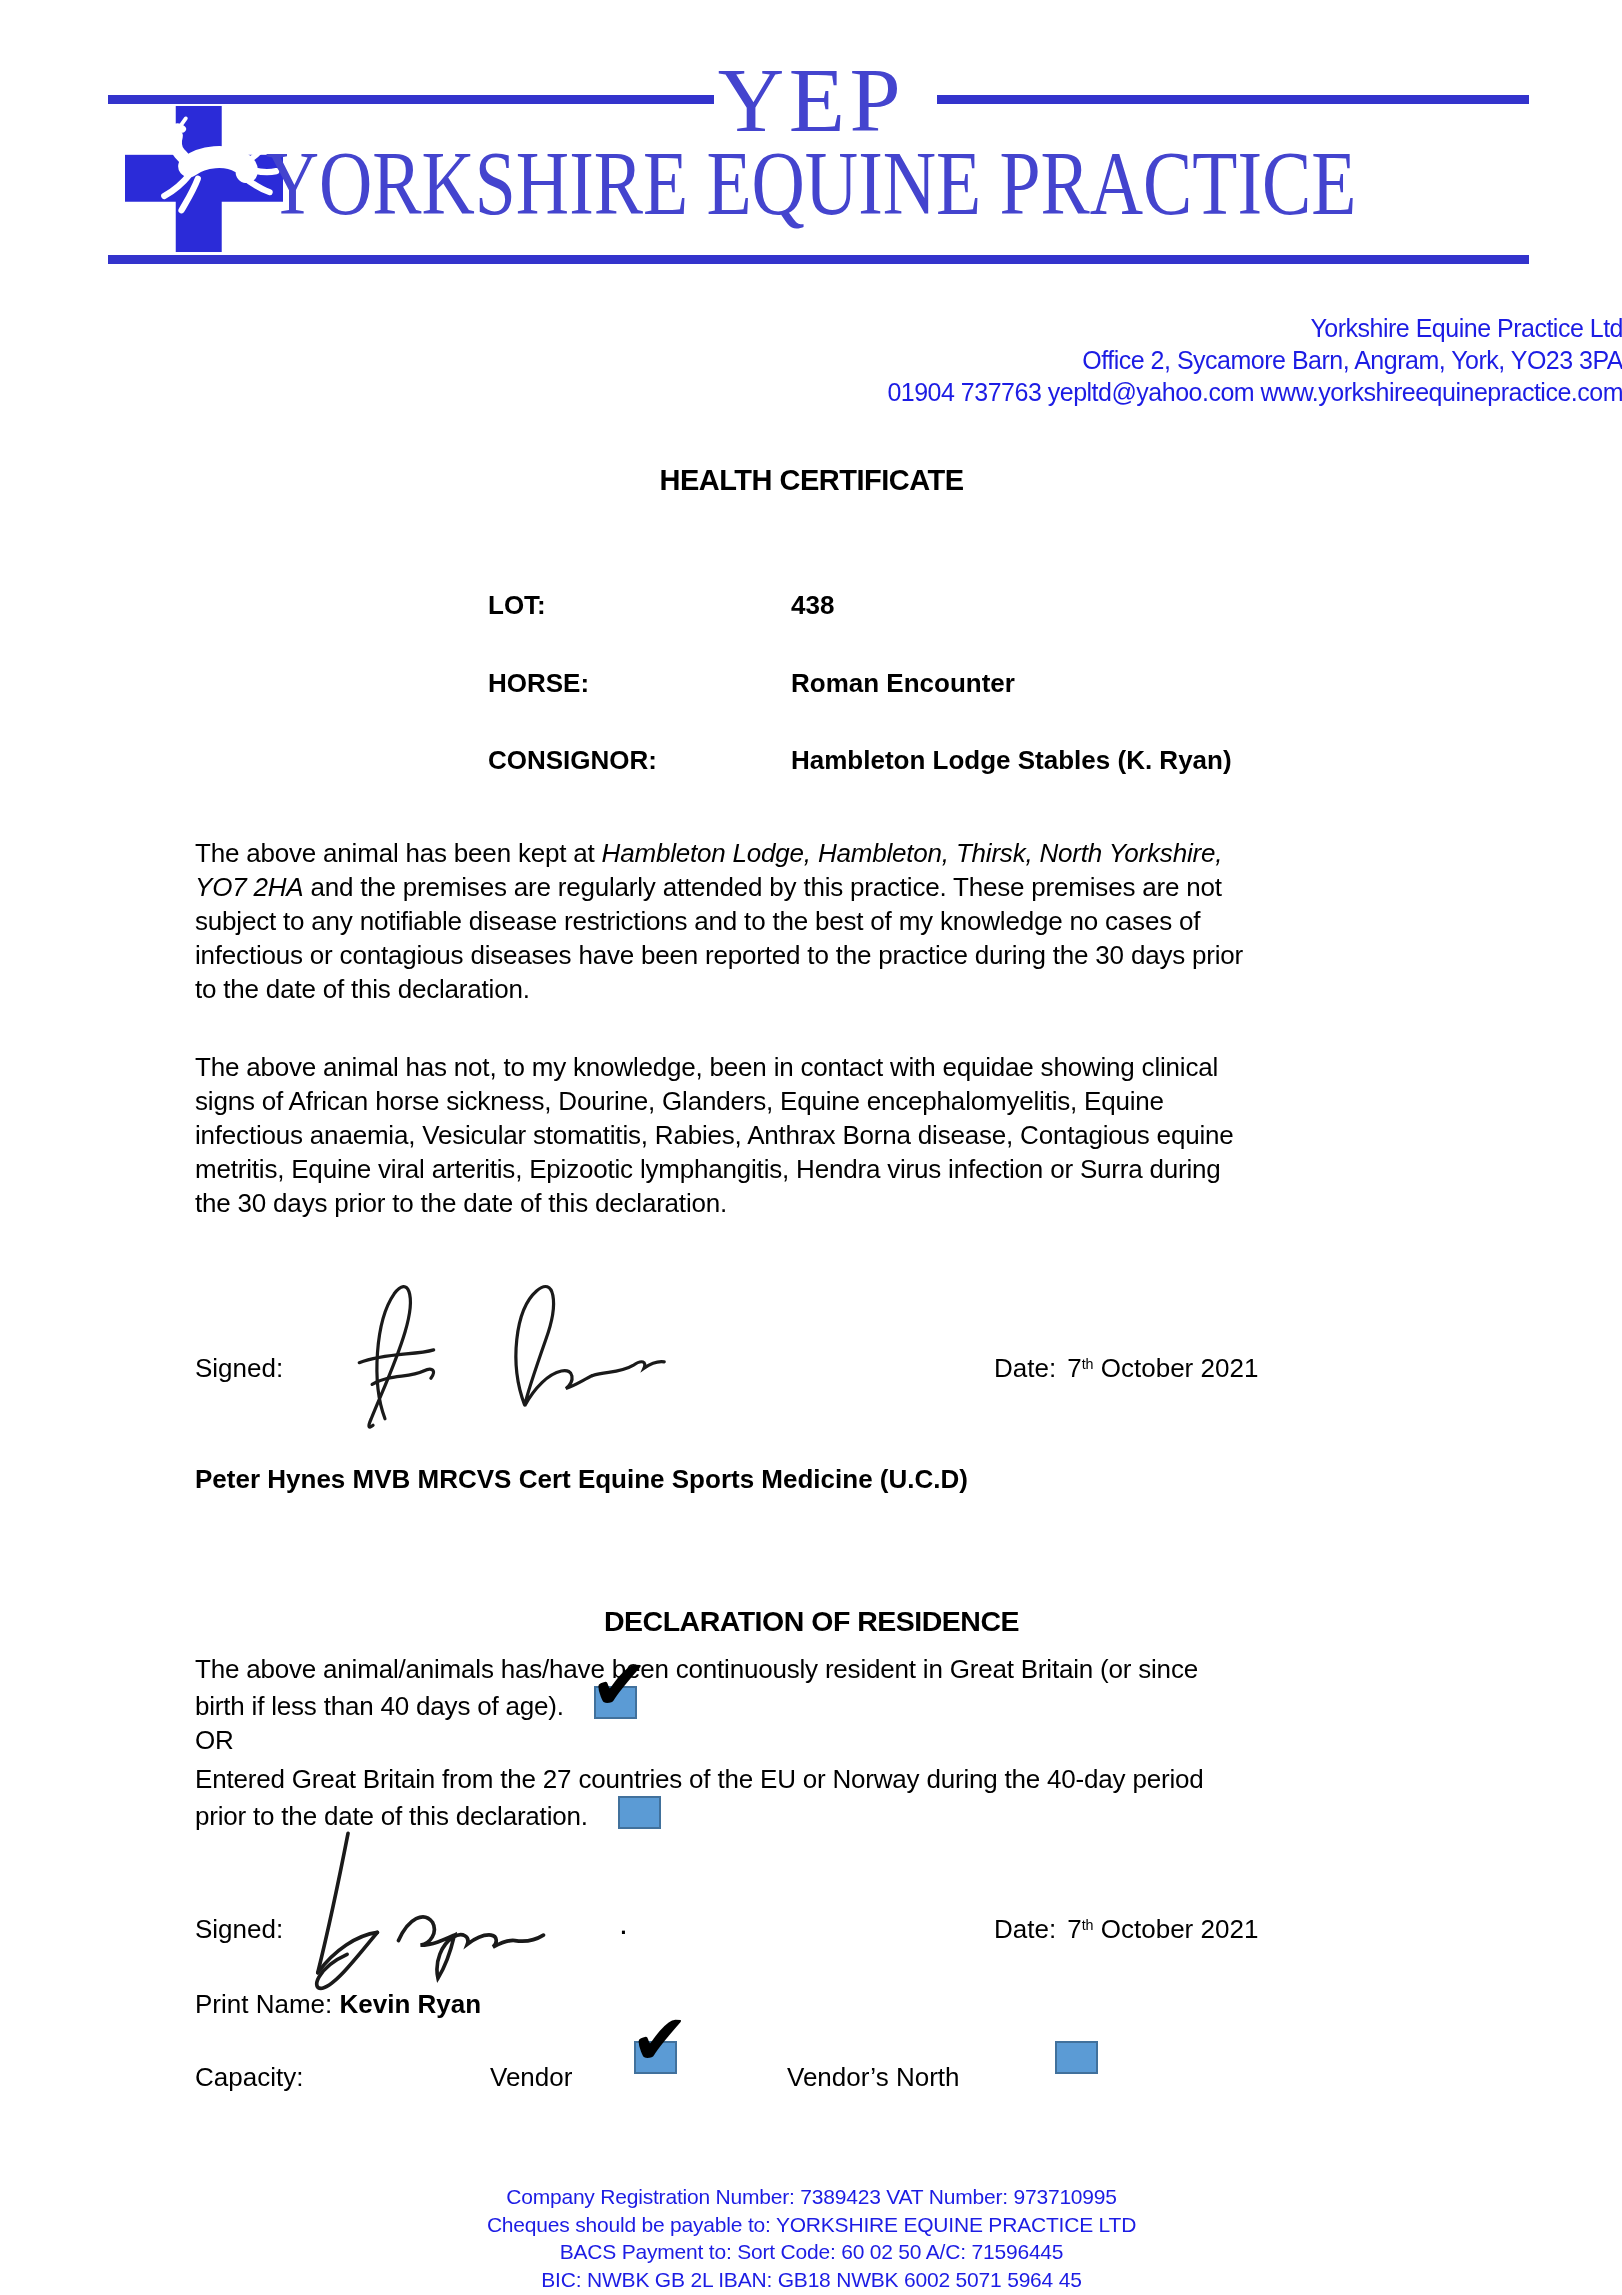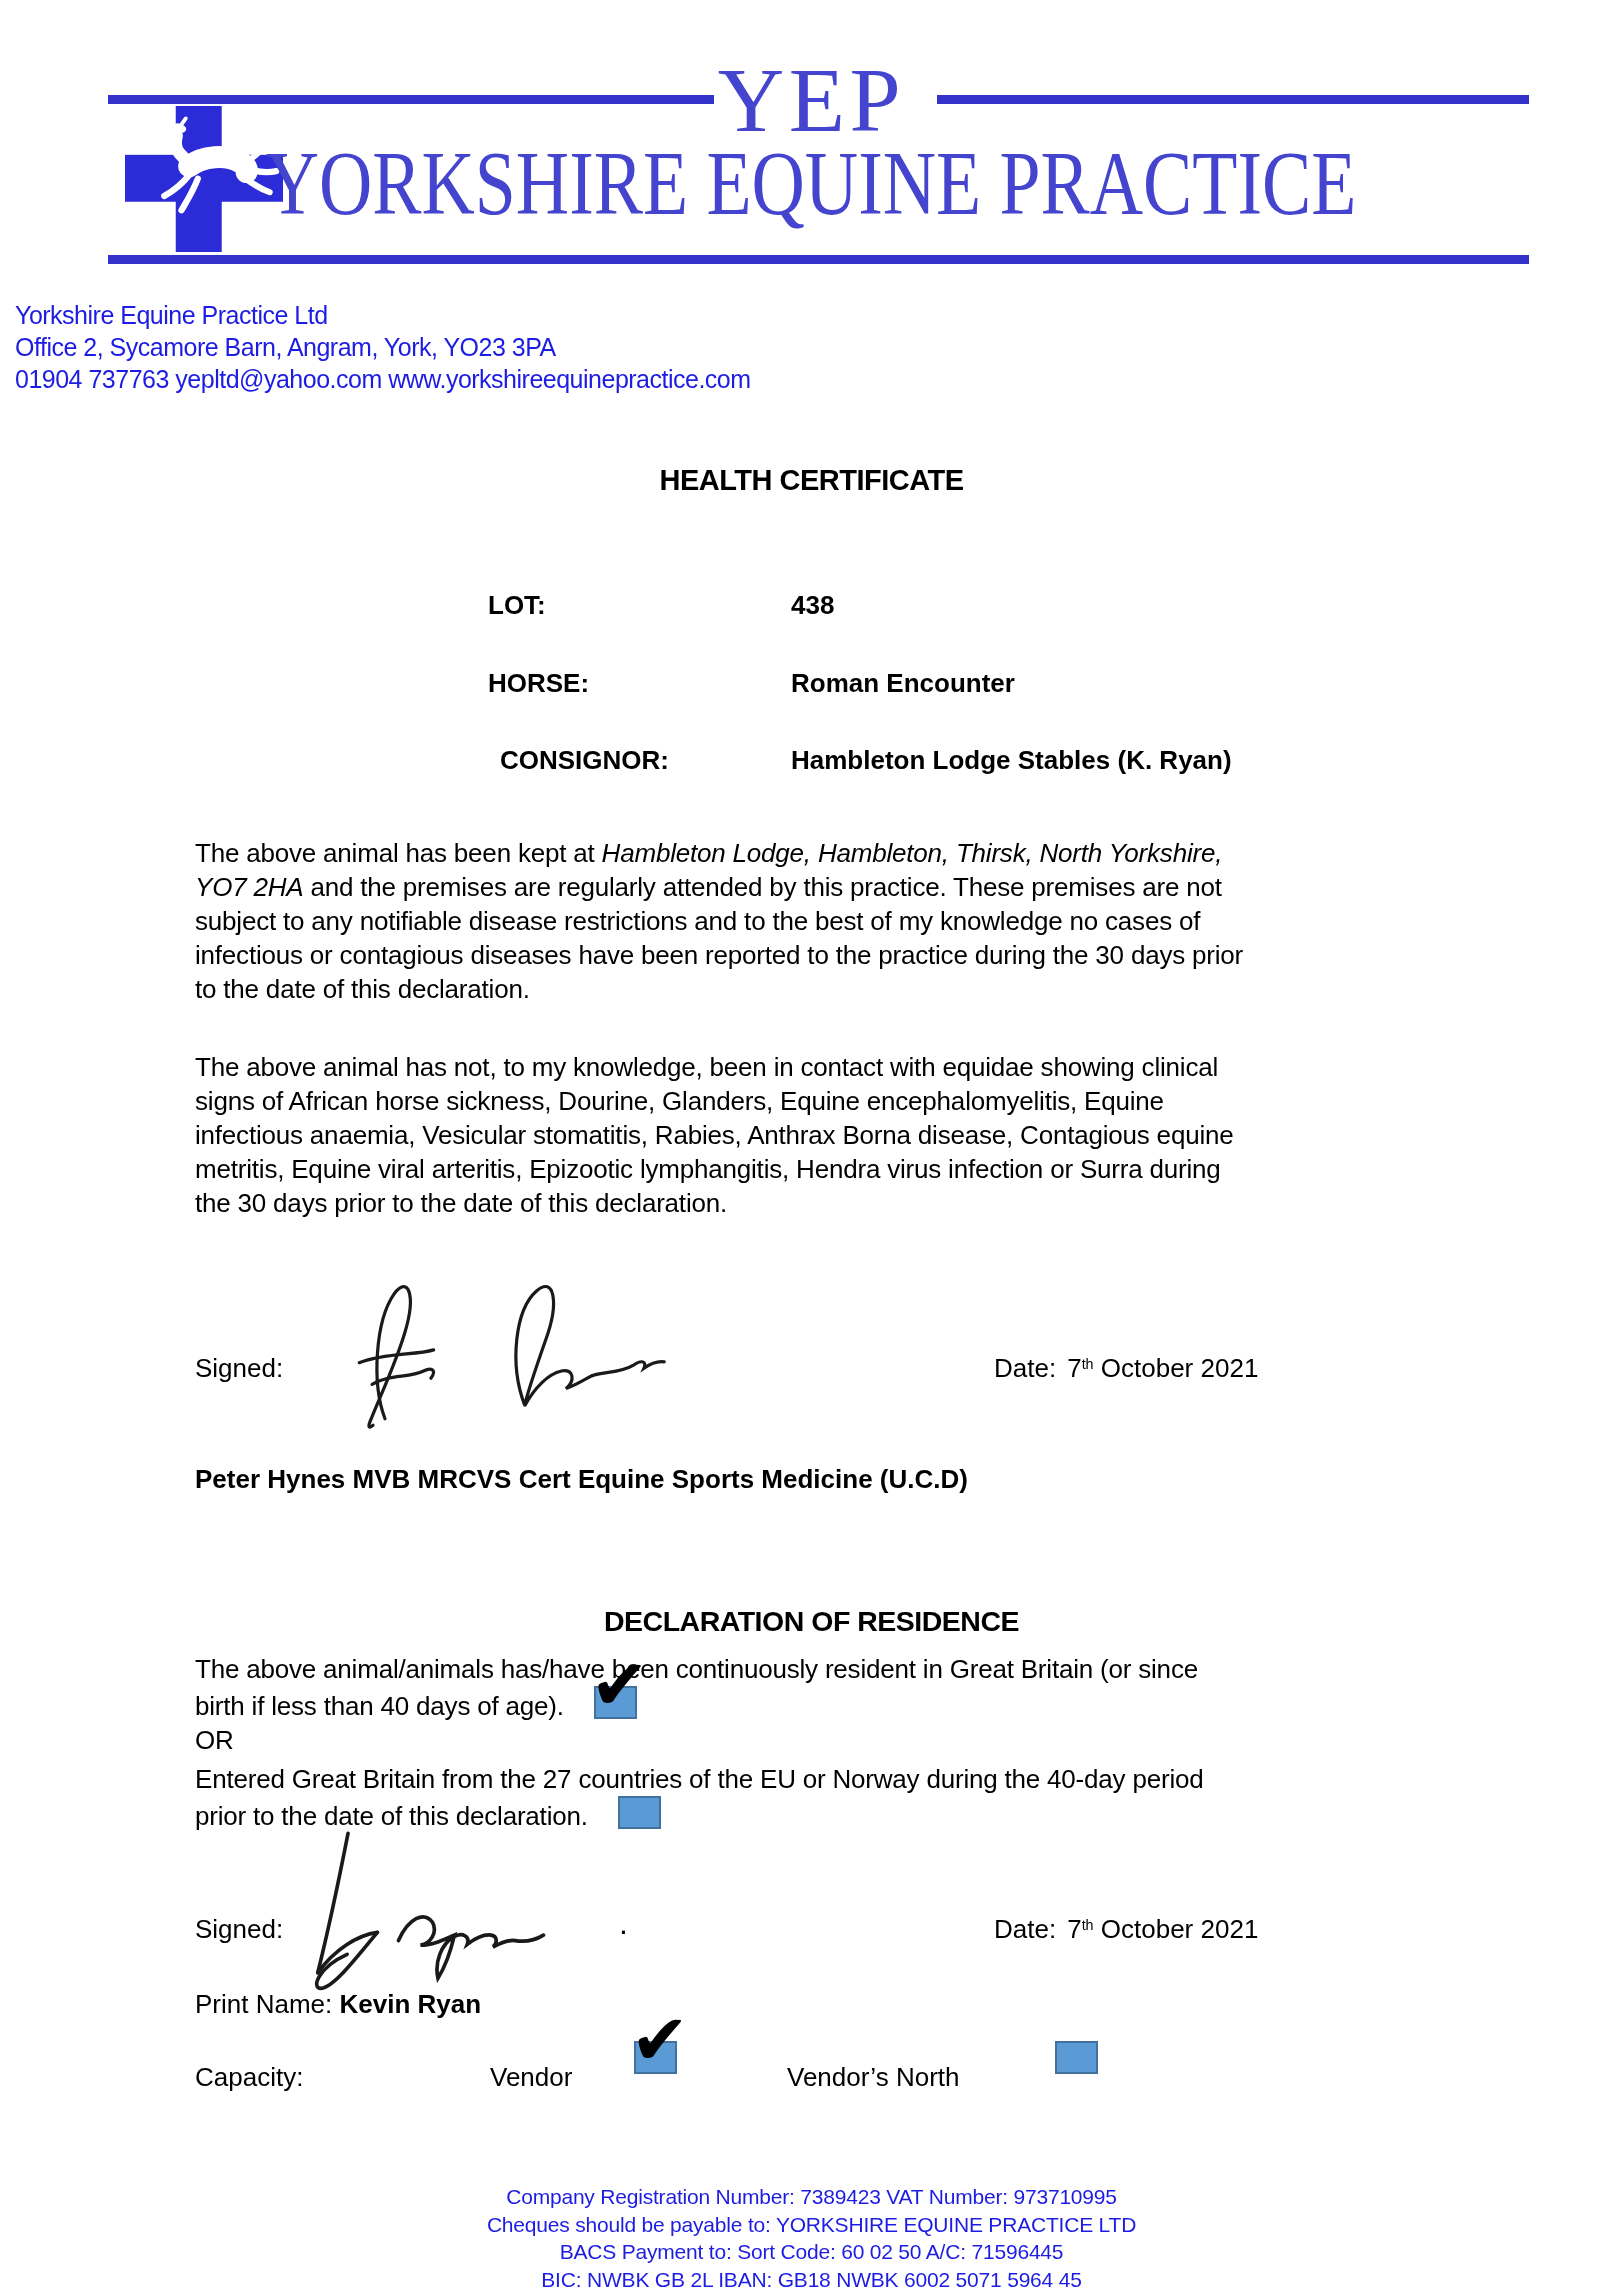--- a/index.html
+++ b/index.html
@@ -6,22 +6,22 @@
   .page{position:relative;width:1623px;height:2295px;background:#ffffff;
         font-family:"Liberation Sans",sans-serif;color:#000;overflow:hidden;}
   .abs{position:absolute;}
   .rule{position:absolute;height:9.2px;background:#3333CC;}
   .yep{position:absolute;left:0;right:0;top:50px;text-align:center;
        font-family:"Liberation Serif",serif;font-size:92px;line-height:1.1;
        color:#4444CE;letter-spacing:4.6px;}
   .bigtitle{position:absolute;left:0;right:0;top:134px;text-align:center;
        font-family:"Liberation Serif",serif;font-size:90px;line-height:1.1;color:#4444CE;}
   .bigtitle .squeeze{display:inline-block;transform:scaleX(0.82);transform-origin:50% 50%;white-space:nowrap;}
-  .contact{position:absolute;left:0;right:0;top:299px;text-align:left;
-       font-size:25px;line-height:32px;color:#1C1CE4;letter-spacing:-0.5px;padding-left:15px;}
+  .contact{position:absolute;left:0;right:0;top:312px;text-align:right;
+       font-size:25px;line-height:32px;color:#1C1CE4;letter-spacing:-0.5px;}
   .h1{position:absolute;left:0;right:0;top:464px;text-align:center;
        font-size:29px;font-weight:bold;letter-spacing:-0.5px;}
   .detail-label{position:absolute;left:488px;font-size:26px;font-weight:bold;white-space:nowrap;}
   .detail-value{position:absolute;left:791px;font-size:26px;font-weight:bold;white-space:nowrap;}
   .para{position:absolute;left:195px;font-size:26px;line-height:34px;letter-spacing:-0.2px;}
   .para div{white-space:nowrap;}
   .lbl{font-size:26px;white-space:nowrap;}
   .boldname{font-weight:bold;}
   .sup{font-size:0.55em;vertical-align:0.55em;}
   .dateval{margin-left:11px;}
@@ -76,21 +76,21 @@
     <div>Office 2, Sycamore Barn, Angram, York, YO23 3PA</div>
     <div>01904 737763 yepltd@yahoo.com www.yorkshireequinepractice.com</div>
   </div>
 
   <div class="h1">HEALTH CERTIFICATE</div>
 
   <div class="detail-label" style="top:590px;">LOT:</div>
   <div class="detail-value" style="top:590px;">438</div>
   <div class="detail-label" style="top:668px;">HORSE:</div>
   <div class="detail-value" style="top:668px;">Roman Encounter</div>
-  <div class="detail-label" style="top:745px;margin-left:12px;">CONSIGNOR:</div>
+  <div class="detail-label" style="top:745px;">CONSIGNOR:</div>
   <div class="detail-value" style="top:745px;">Hambleton Lodge Stables (K. Ryan)</div>
 
   <div class="para" style="top:836px;">
     <div><span>The above animal has been kept at </span><i class="addr">Hambleton Lodge, Hambleton, Thirsk, North Yorkshire,</i></div>
     <div><i class="addr">YO7 2HA</i><span> and the premises are regularly attended by this practice. These premises are not</span></div>
     <div>subject to any notifiable disease restrictions and to the best of my knowledge no cases of</div>
     <div>infectious or contagious diseases have been reported to the practice during the 30 days prior</div>
     <div>to the date of this declaration.</div>
   </div>
 

